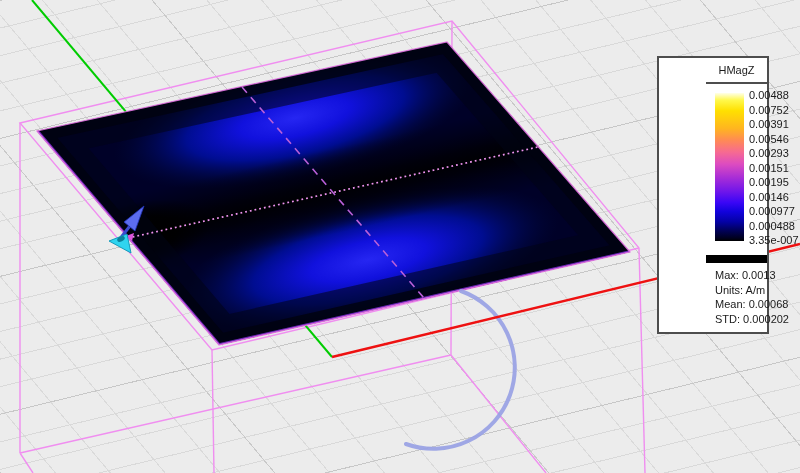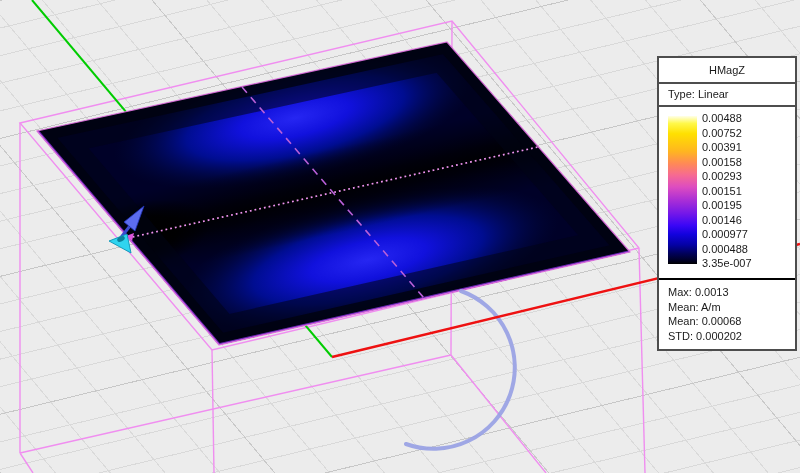--- a/index.html
+++ b/index.html
@@ -8,27 +8,27 @@
     background-color:#ececec;
     background-image:
       repeating-linear-gradient(166.3deg, #c7c7c7 0 1px, transparent 1px 134px),
       repeating-linear-gradient(50deg,    #c9c9c9 0 1px, transparent 1px 210px),
       repeating-linear-gradient(166.3deg, #d9d9d9 0 1px, transparent 1px 26.8px),
       repeating-linear-gradient(50deg,    #dadada 0 1px, transparent 1px 42px);
     font-family:"Liberation Sans",sans-serif;
   }
   .scene{position:absolute;left:0;top:0;}
   .legend{
-    position:absolute;left:657px;top:56px;width:140px;box-sizing:border-box;
+    position:absolute;left:657px;top:56px;width:112px;box-sizing:border-box;
     background:#ffffff;border:2px solid #4d4d4d;color:#1a1a1a;
-    font-size:11px;line-height:13px;
+    font-size:11px;line-height:13px;padding-left:47px;
   }
   .lg-title{text-align:center;padding:6px 0 5px;border-bottom:2px solid #4d4d4d;}
   .lg-type{padding:4px 0 4px 9px;border-bottom:2px solid #4d4d4d;}
-  .lg-scale{display:flex;padding:9px 4px 8px 9px;border-bottom:2px solid #000000;}
+  .lg-scale{display:flex;padding:9px 4px 8px 9px;border-bottom:8px solid #000000;}
   .colorbar{
     width:29px;height:148px;flex:0 0 29px;
     background:linear-gradient(to bottom,
       #ffffe9 0%, #fff84a 5%, #ffe000 12%, #ffb520 24%, #ff8a55 32%,
       #f66a92 40%, #dd4cc0 48%, #a92ed6 57%, #7317e9 66%, #3a06f6 74%,
       #1202dd 80%, #0401a5 87%, #010158 93%, #000020 98%, #000000 100%);
   }
   .vals{display:flex;flex-direction:column;justify-content:space-between;
         margin-left:5px;height:158px;margin-top:-4px;white-space:nowrap;}
   .lg-stats{padding:5px 0 6px 9px;line-height:14.6px;white-space:nowrap;}
@@ -99,38 +99,37 @@
       <polygon points="126,236 134,233 132,241" fill="#dd55dd"></polygon>
       <line x1="119" y1="240" x2="133" y2="222" stroke="#3a4ad0" stroke-width="3"></line>
       <polygon points="144,206 124,222 135,231" fill="#5c6cf0" stroke="#2233bb" stroke-width="0.8"></polygon>
       <polygon points="109,241 127,234 131,253" fill="#2fd4ef" stroke="#0a93b5" stroke-width="0.9"></polygon>
       <ellipse cx="121" cy="239" rx="4" ry="2.4" fill="#0a7f9a" transform="rotate(-25 121 239)"></ellipse>
     </g>
   </svg>
 
   <div class="legend">
     <div class="lg-title">HMagZ</div>
-    <div class="lg-type">Type: Linear</div>
     <div class="lg-scale">
       <div class="colorbar"></div>
       <div class="vals">
         <div>0.00488</div>
         <div>0.00752</div>
         <div>0.00391</div>
-        <div>0.00158</div>
+        <div>0.00546</div>
         <div>0.00293</div>
         <div>0.00151</div>
         <div>0.00195</div>
         <div>0.00146</div>
         <div>0.000977</div>
         <div>0.000488</div>
         <div>3.35e-007</div>
       </div>
     </div>
     <div class="lg-stats">
       <div>Max: 0.0013</div>
-      <div>Mean: A/m</div>
+      <div>Units: A/m</div>
       <div>Mean: 0.00068</div>
       <div>STD: 0.000202</div>
     </div>
   </div>
 
 </div>
 
 </body></html>

